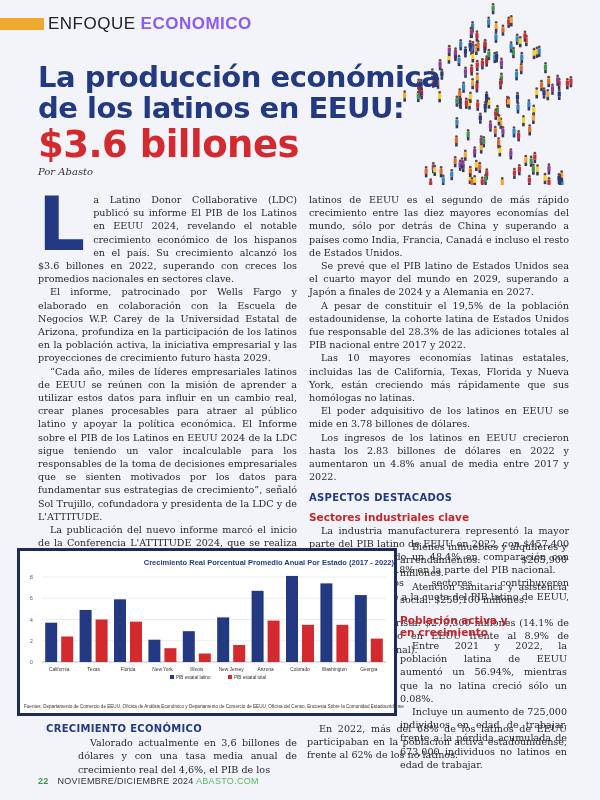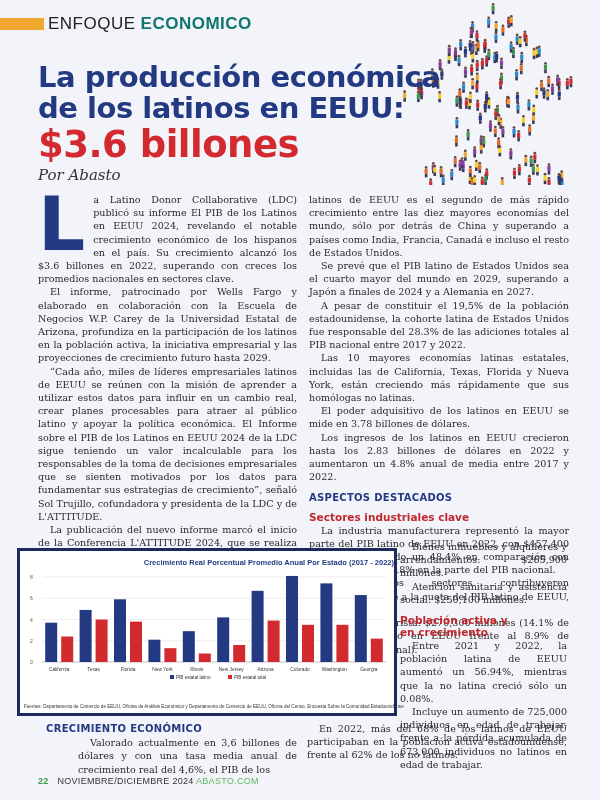--- a/index.html
+++ b/index.html
@@ -2,29 +2,29 @@
 <html><head>
 <meta charset="utf-8">
 <style>
   * { box-sizing: border-box; margin: 0; padding: 0; }
   html, body { width: 600px; height: 800px; overflow: hidden; }
   body { background: #f2f4f9; font-family: "DejaVu Serif", serif; color: #2a2a2a; position: relative; }
 
   .section-tag { position: absolute; top: 14px; left: 0; display: flex; align-items: center; }
   .section-tag .bar { width: 44px; height: 12px; background: #f0a830; margin-right: 4px; }
   .section-tag .t1 { font-family: "Liberation Sans", sans-serif; font-size: 17px; color: #222; letter-spacing: 0.5px; }
-  .section-tag .t2 { font-family: "Liberation Sans", sans-serif; font-size: 17px; color: #0f766e; font-weight: bold; margin-left: 5px; letter-spacing: 0.5px; }
+  .section-tag .t2 { font-family: "Liberation Sans", sans-serif; font-size: 17px; color: #8b5cf6; font-weight: bold; margin-left: 5px; letter-spacing: 0.5px; }
 
   .hero-art { position: absolute; left: 360px; top: 0; width: 240px; height: 185px; }
 
   .headline { position: absolute; left: 38px; top: 62px; width: 340px; }
   .headline .l1, .headline .l2 { font-family: "DejaVu Sans", sans-serif; font-weight: bold; color: #233a83; font-size: 29px; line-height: 31px; letter-spacing: -0.5px; white-space: nowrap; }
   .headline .l3 { font-family: "DejaVu Sans", sans-serif; font-weight: bold; color: #d32a30; font-size: 37px; line-height: 42px; letter-spacing: -0.5px; }
 
-  .byline { position: absolute; left: 38px; top: 166px; font-style: italic; font-size: 15px; color: #333; }
+  .byline { position: absolute; left: 38px; top: 166px; font-style: italic; font-size: 10px; color: #333; }
 
   .col { position: absolute; font-size: 9.6px; line-height: 13.2px; text-align: justify; }
   .col p { text-indent: 12px; }
   .col p.noindent { text-indent: 0; }
   .col-left { left: 38px; top: 193px; width: 259px; }
   .col-right { left: 309px; top: 193px; width: 260px; }
 
   .dropcap { float: left; font-family: "DejaVu Sans", sans-serif; font-weight: bold; color: #233a83; font-size: 74px; line-height: 56px; margin: 3px 8px 0 0; height: 62px; }
 
   .h2 { font-family: "DejaVu Sans", sans-serif; font-weight: bold; color: #233a83; font-size: 10px; letter-spacing: 0.3px; margin: 8px 0 6px; }

